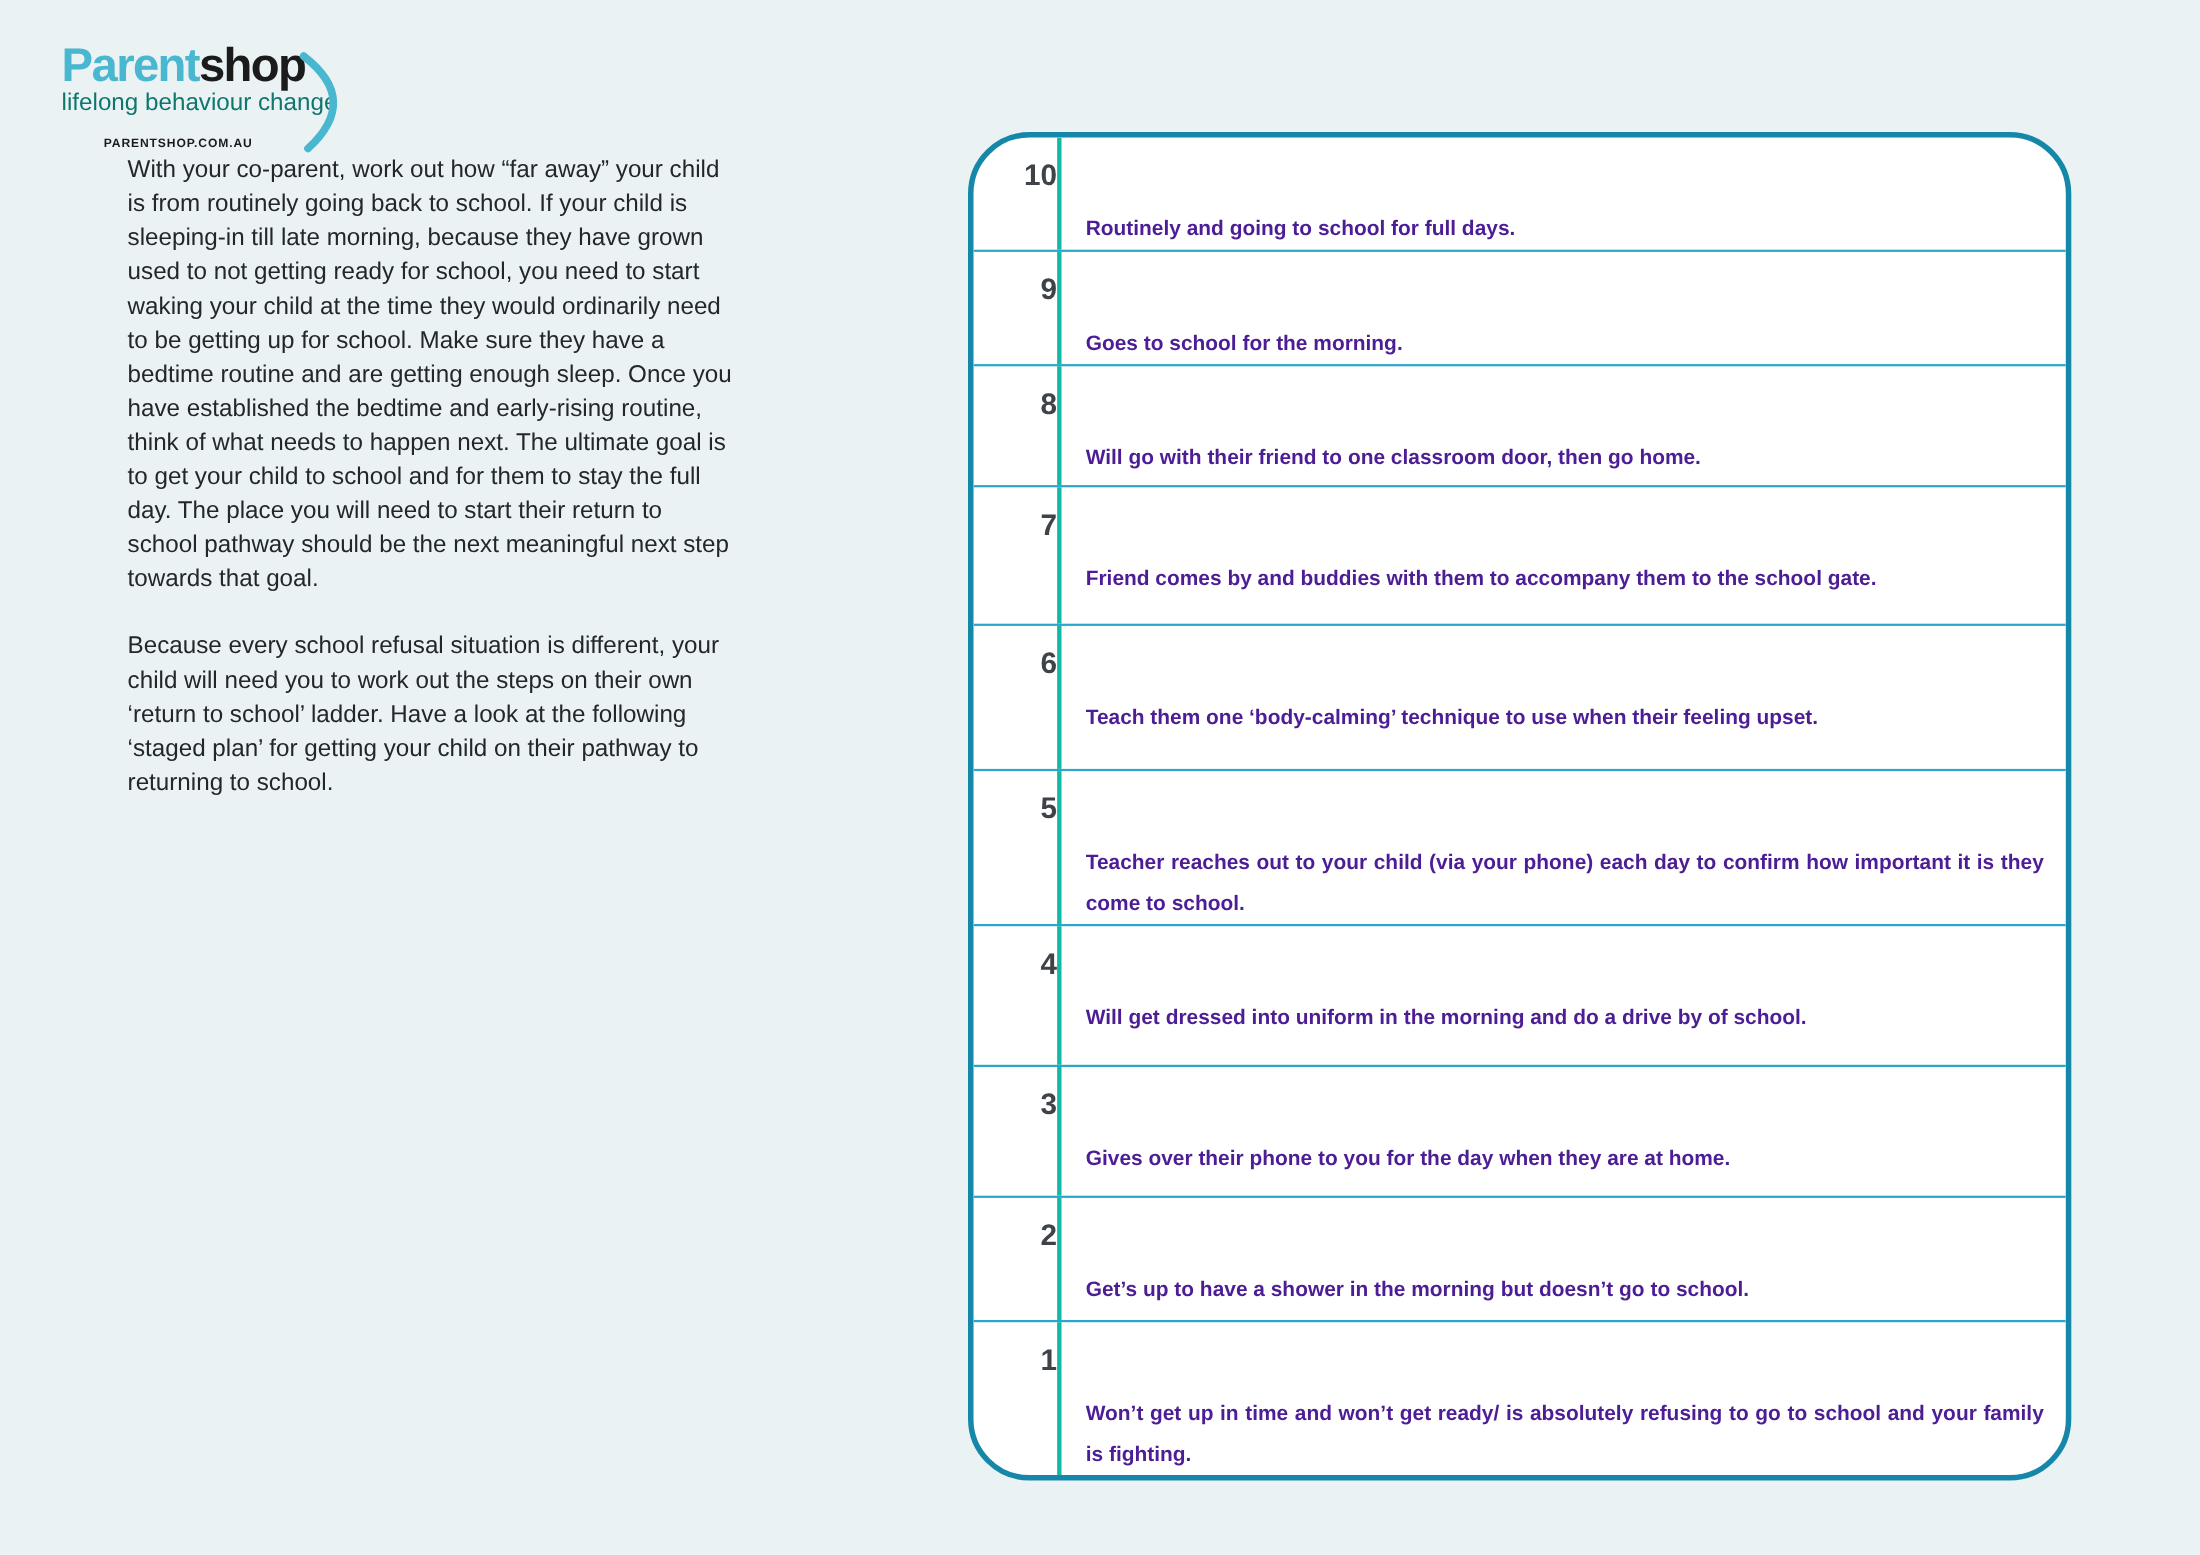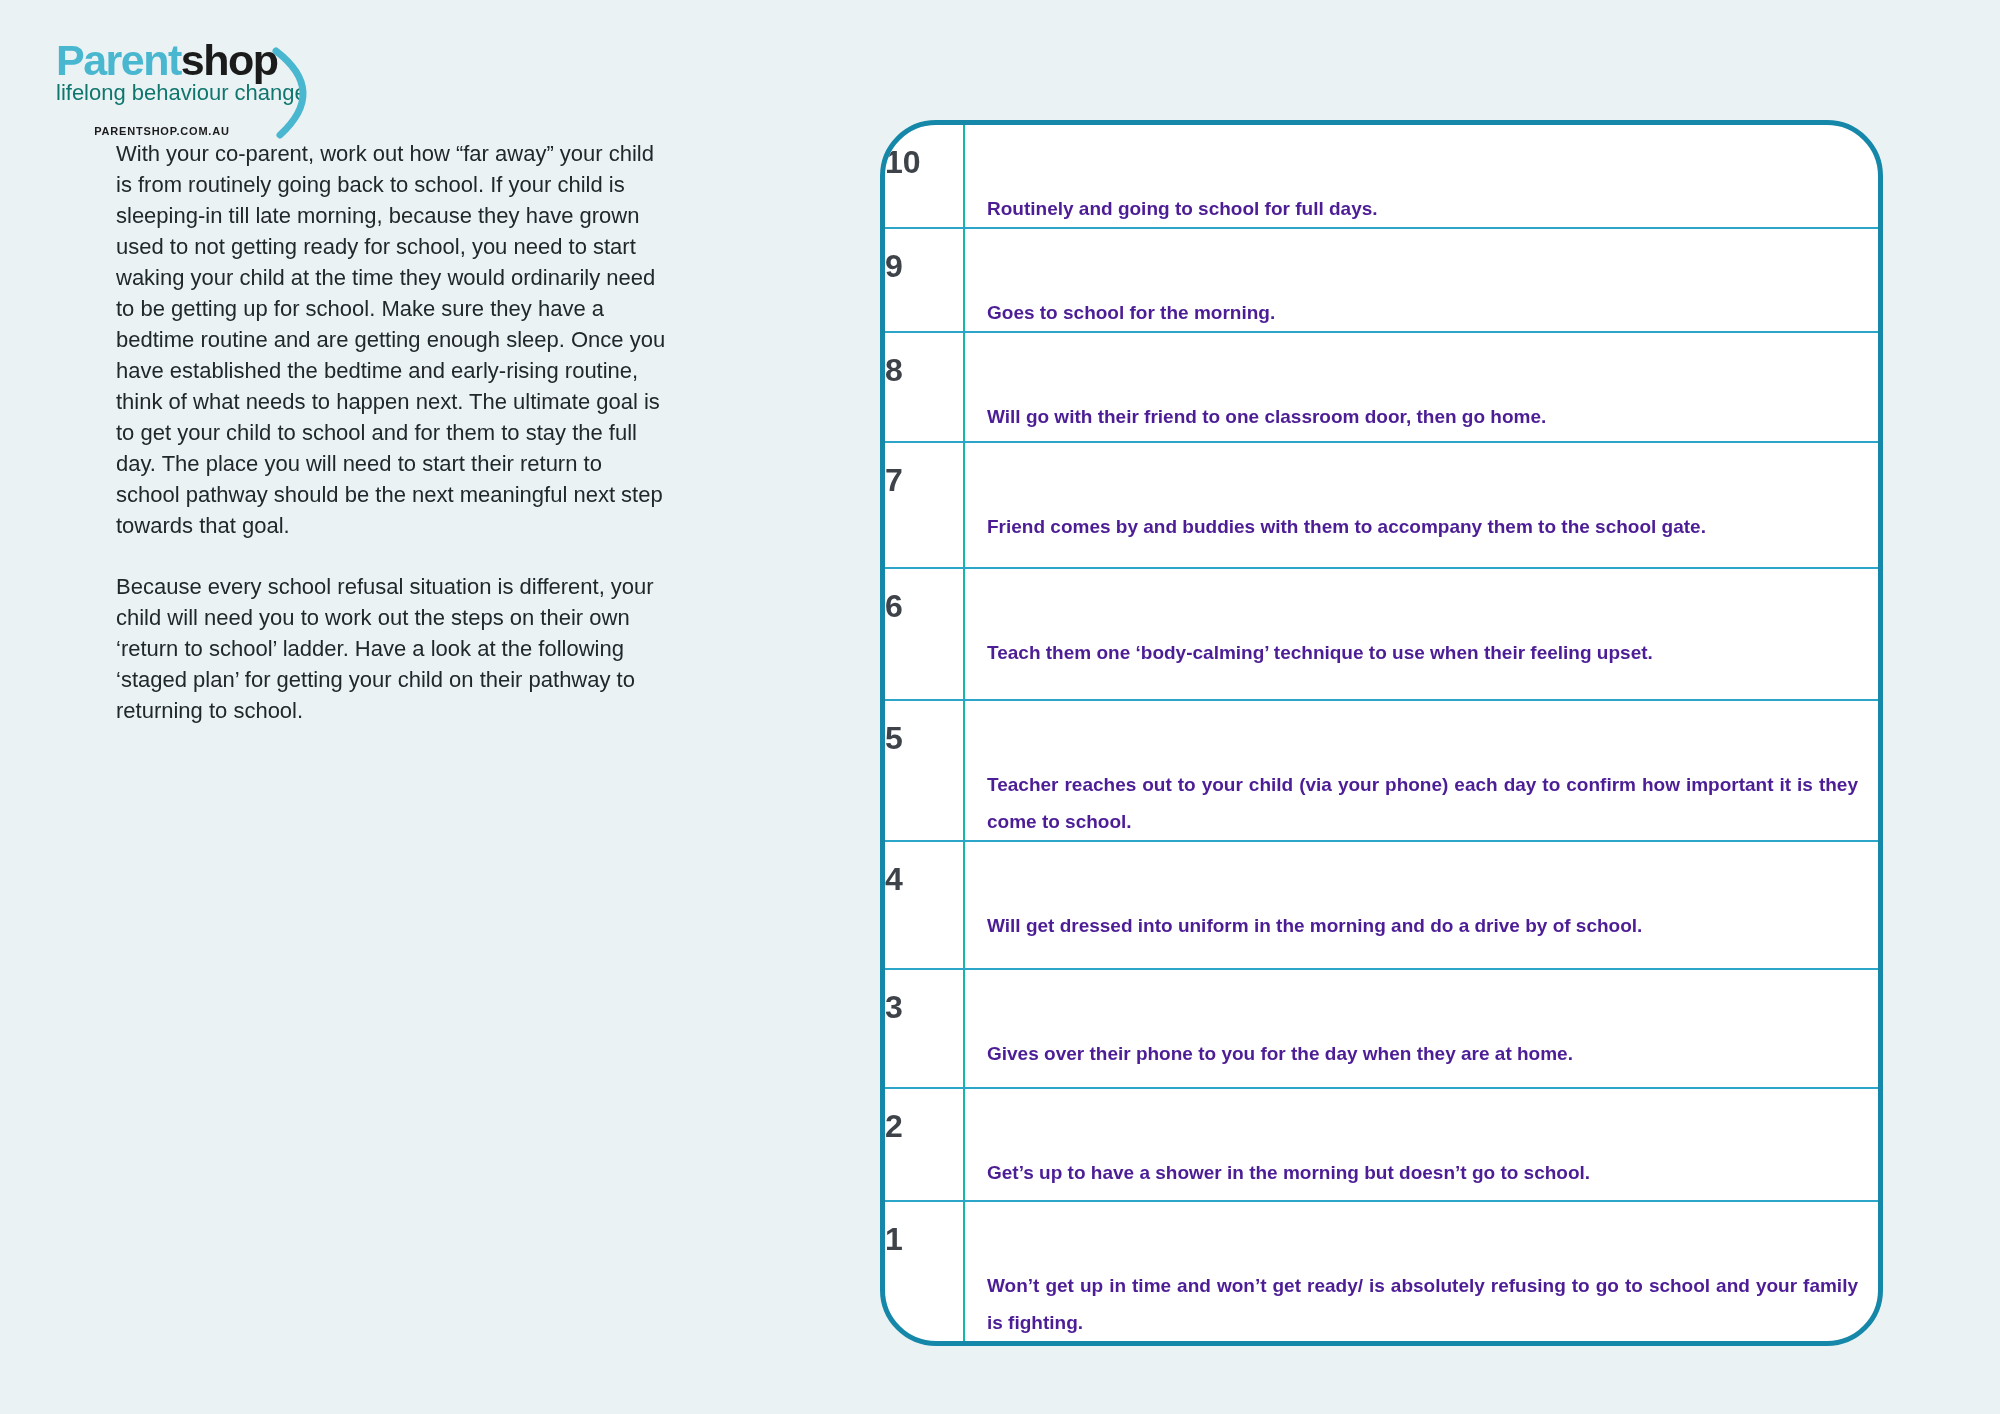--- a/index.html
+++ b/index.html
@@ -37,23 +37,23 @@
     background:#ffffff;
     border:5px solid #1587a9;
     border-radius:56px;
     overflow:hidden;
     box-sizing:border-box;
   }
   .ladder-row{display:flex;align-items:stretch;}
   .ladder-row + .ladder-row{border-top:2px solid #2ba6c8;}
   .ladder-num{
     width:80px;flex:0 0 80px;
-    border-right:2px solid #14b8a6;
-    text-align:left;
-    font-size:32px;font-weight:bold;color:#3d4349;
+    border-right:4px solid #14b8a6;
+    text-align:right;
+    font-size:27px;font-weight:bold;color:#3d4349;
     padding-top:19px;box-sizing:border-box;
   }
   .ladder-text{
     flex:1;
     font-size:19px;font-weight:bold;color:#4c1d95;
     line-height:37px;
     padding:17px 20px 0 22px;
     text-align:justify;text-align-last:left;
     box-sizing:border-box;
     margin-top:48px;

